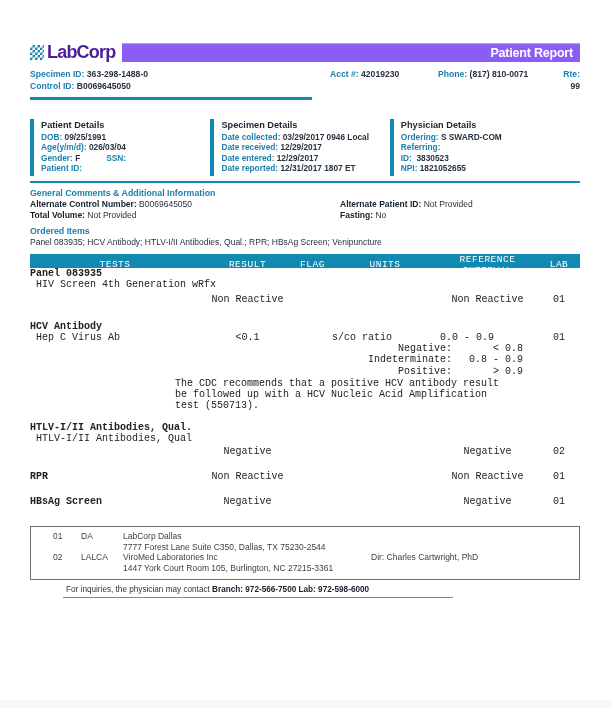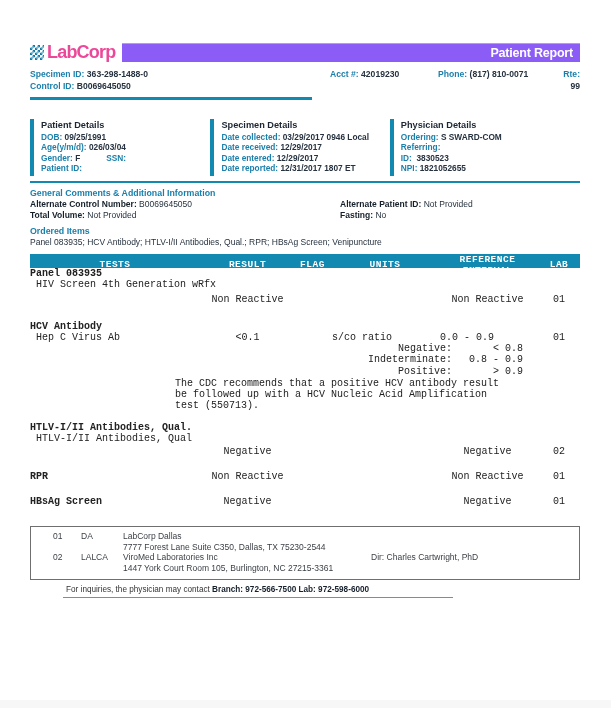--- a/index.html
+++ b/index.html
@@ -9,21 +9,21 @@
   .inner { padding:42px 31px 0 30px; }
 
   
   .brandbar { display:flex; align-items:center; height:20px; }
   .logo { display:flex; align-items:center; gap:3px; }
   .checker { width:14px; height:15px;
     background-image:
       linear-gradient(45deg,#0f7da7 25%,transparent 25%,transparent 75%,#0f7da7 75%),
       linear-gradient(45deg,#0f7da7 25%,transparent 25%,transparent 75%,#0f7da7 75%);
     background-size:5px 5px; background-position:0 0,2.5px 2.5px; }
-  .logotext { color:#ec4899; font-size:18px; font-weight:bold; letter-spacing:-0.8px; line-height:18px; }
+  .logotext { color:#4c1d95; font-size:18px; font-weight:bold; letter-spacing:-0.8px; line-height:18px; }
   .bandfill { flex:1; height:19px; background:#8b5cf6; margin-left:7px;
     display:flex; align-items:center; justify-content:flex-end;
     border-top:1.5px solid #7fb9d2; }
   .report-title { color:#fff; font-size:12.5px; font-weight:bold; padding-right:7px; letter-spacing:-0.2px; }
 
   
   .idsrow { display:flex; margin-top:7px; font-size:8.6px; }
   .ids-left { width:300px; line-height:11.5px; }
   .ids-right { flex:1; display:flex; line-height:11.5px; }
   .lbl { color:#1a7fab; font-weight:bold; }
@@ -59,21 +59,21 @@
   .section-title { color:#1a7fab; font-weight:bold; font-size:8.8px; margin-top:5px; }
   .comments-grid { display:flex; font-size:8.5px; line-height:11px; margin-top:1px; }
   .cg-left { width:310px; }
   .blbl { color:#16202b; font-weight:bold; }
   .bval { color:#26323f; }
   .ordered-text { font-size:8.5px; color:#26323f; margin-top:1px; }
 
   
   .tbl { margin-top:7px; font-family:"Liberation Mono", monospace; font-size:10px; color:#222; }
   .thead { display:grid; grid-template-columns:170px 95px 35px 110px 95px 48px;
-    background:#1289b1; color:#fff; font-weight:bold; font-size:9.5px; height:14px;
+    background:#1289b1; color:#fff; font-weight:normal; font-size:9.5px; height:14px;
     align-items:center; letter-spacing:0.5px; }
   .thead span { text-align:center; }
   .trow { display:grid; grid-template-columns:170px 95px 35px 110px 95px 48px; line-height:11px; }
   .c-name { text-align:left; white-space:nowrap; }
   .c-result { text-align:center; }
   .c-units { text-align:left; padding-left:2px; }
   .c-ref { text-align:center; }
   .c-ref-r { text-align:left; padding-right:12px; }
   .c-lab { text-align:center; }
   .grp { font-weight:bold; }

